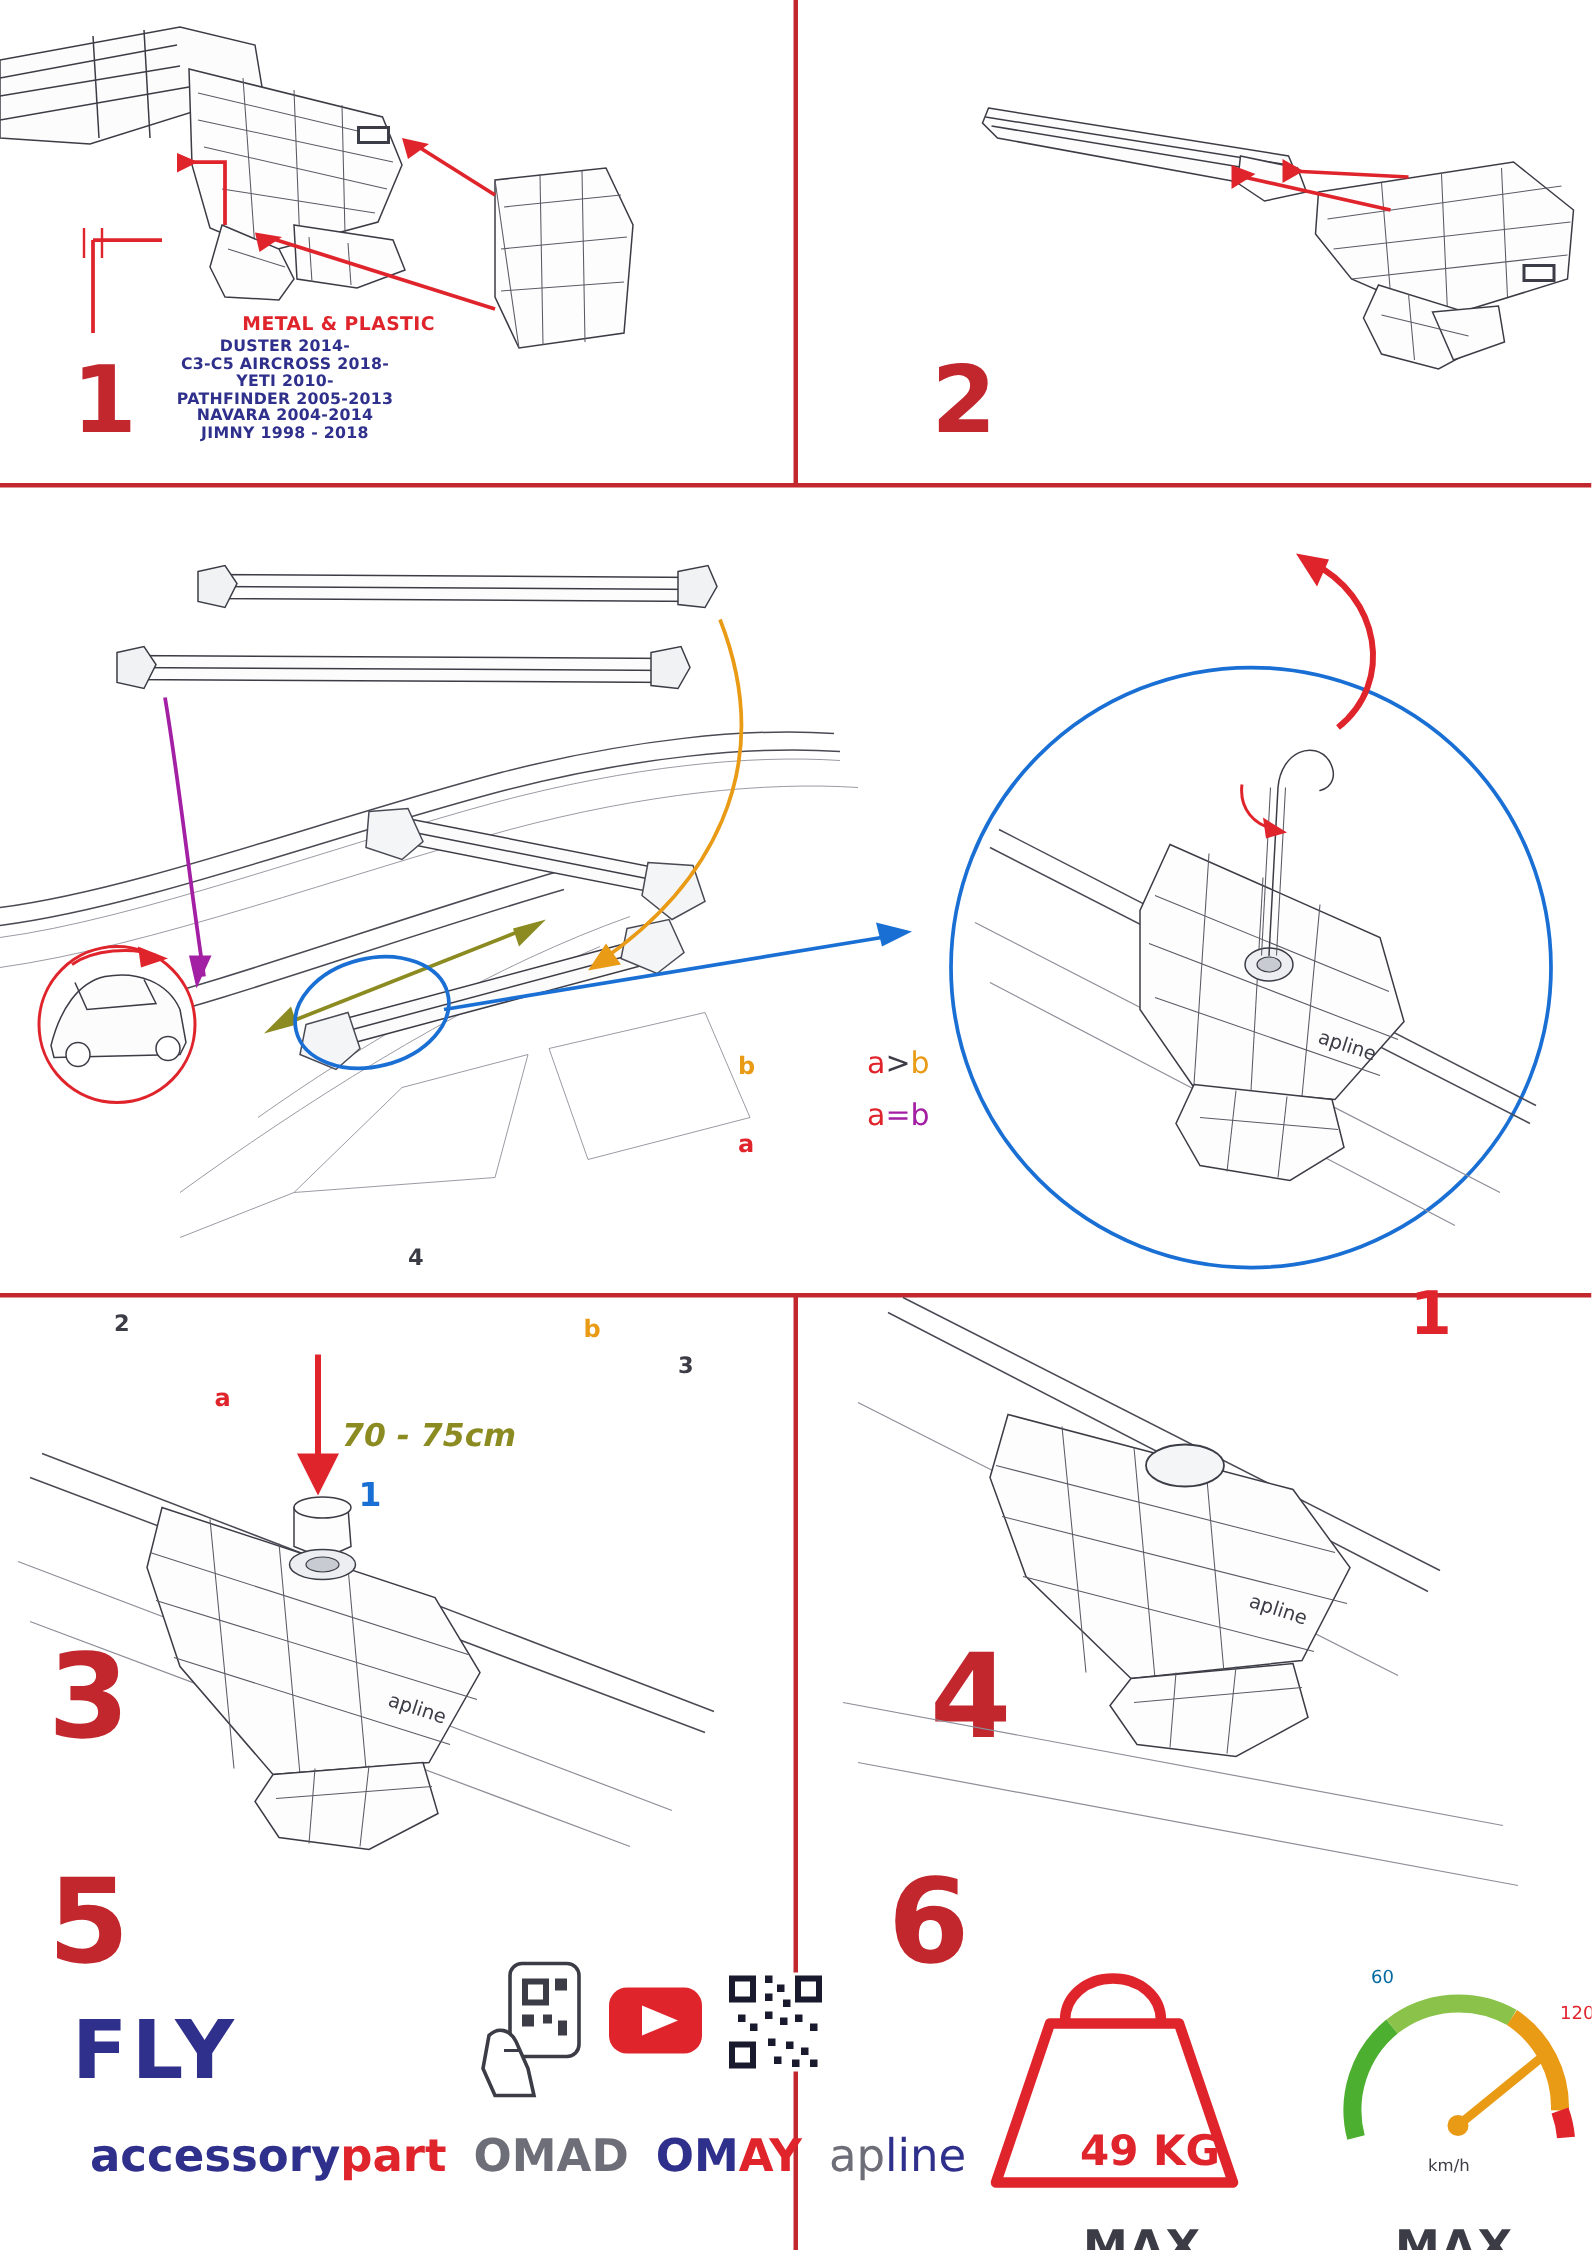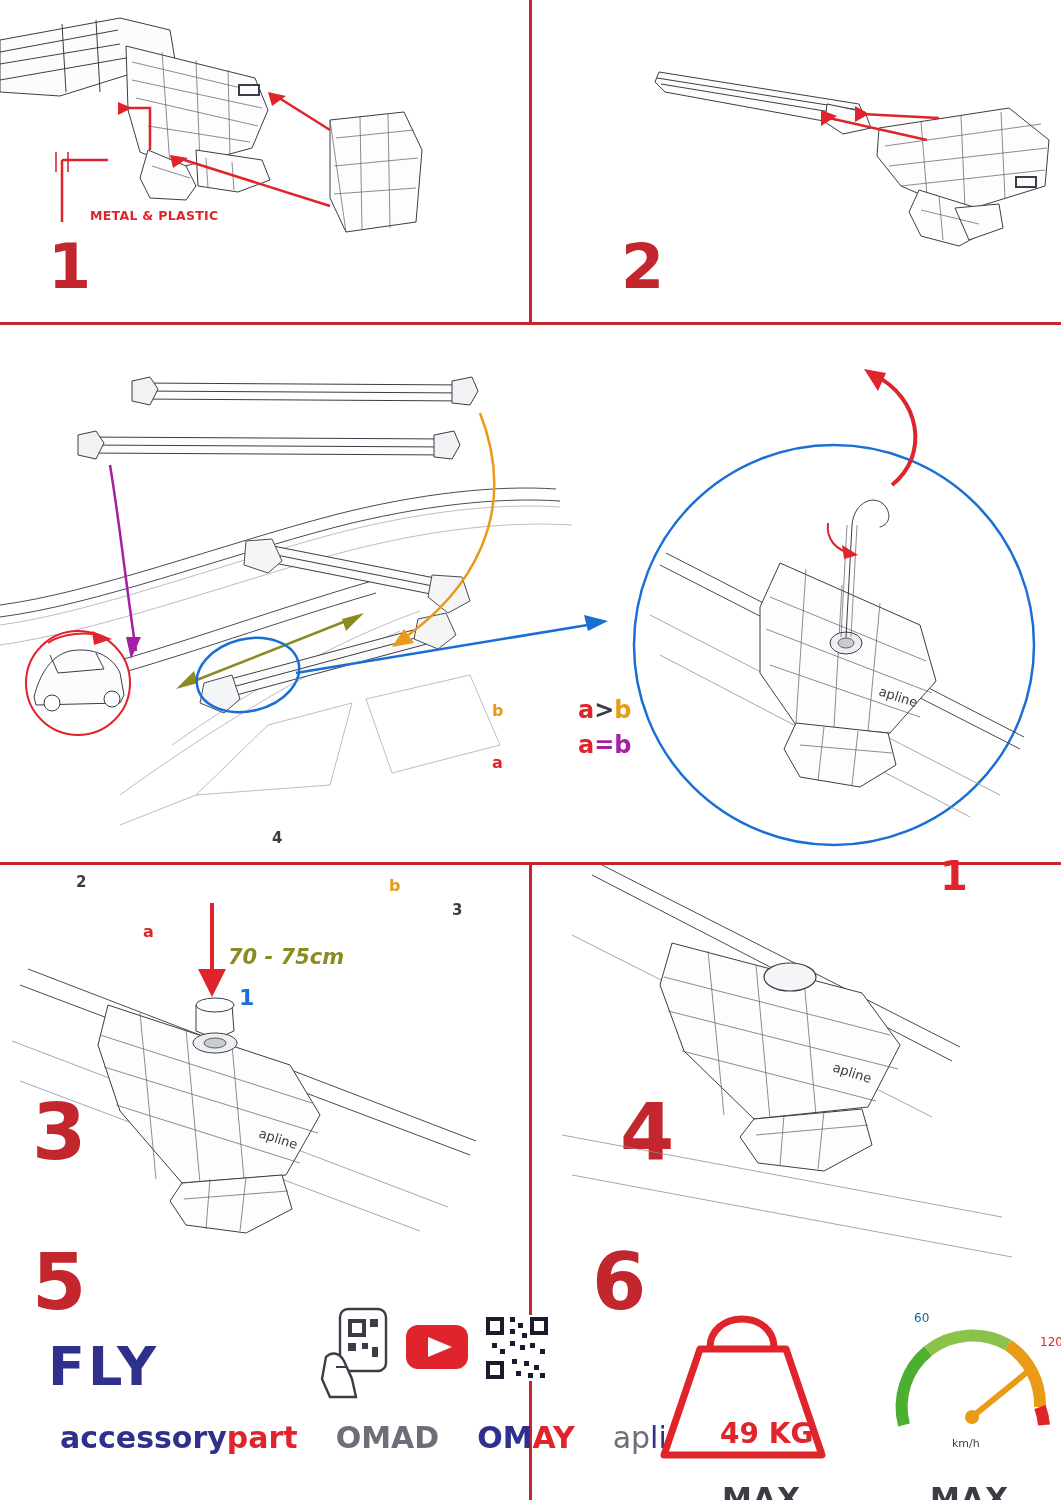--- a/index.html
+++ b/index.html
@@ -46,32 +46,32 @@
   .purplef{fill:#a31fa3;}
   .orange{fill:none;stroke:#e99b16;stroke-width:2.5;}
   .orangef{fill:#e99b16;}
   .olive{fill:none;stroke:#8b8b22;stroke-width:2.5;}
   .olivef{fill:#8b8b22;}
 
   
   .metal-title{
     position:absolute;
     color:#e0242c;font-weight:700;font-size:12.5px;
-    letter-spacing:0.3px;text-align:left;width:200px;
+    letter-spacing:0.3px;text-align:right;width:200px;
     font-family:"DejaVu Sans", sans-serif;
   }
   .carlist{
     position:absolute;width:200px;text-align:center;
     color:#2f2f8c;font-weight:700;font-size:10.5px;line-height:11.6px;
     font-family:"DejaVu Sans", sans-serif;
     letter-spacing:0.2px;
   }
 
   
-  .legend{position:absolute;font-family:"DejaVu Sans", sans-serif;font-weight:700;font-size:24px;}
+  .legend{position:absolute;font-family:"DejaVu Sans", sans-serif;font-weight:400;font-size:20px;}
   .legend .a{color:#e0242c;}
   .legend .gt{color:#3c3c46;}
   .legend .b{color:#e99b16;}
   .legend .eqb{color:#a31fa3;}
 
   .lbl{position:absolute;font-family:"DejaVu Sans", sans-serif;font-weight:700;font-size:16px;}
   .lbl.a{color:#e0242c;}
   .lbl.b{color:#e99b16;}
   .lbl.num{color:#3c3c46;font-size:15px;}
   .lbl.dim{color:#8b8b22;font-size:21px;font-style:italic;}
@@ -84,21 +84,21 @@
   .seq .b{color:#1a6fd4;}
 
   .bignum-red{position:absolute;color:#e0242c;font-family:"DejaVu Sans", sans-serif;font-weight:700;font-size:40px;}
 
   
   .fly{
     position:absolute;
     font-family:"DejaVu Sans", sans-serif;
     font-weight:700;font-size:54px;color:#2f2f8c;letter-spacing:3px;
   }
-  .brandrow{position:absolute;display:flex;gap:38px;}
+  .brandrow{position:absolute;display:flex;gap:18px;}
   .brand{font-family:"DejaVu Sans", sans-serif;font-weight:700;font-size:30px;}
   .brand .dark{color:#2f2f8c;}
   .brand .red{color:#e0242c;}
   .brand .grey{color:#6e6e78;}
   .brand.light{font-weight:400;}
 
   .maxlabel{
     position:absolute;font-family:"DejaVu Sans", sans-serif;font-weight:700;
     font-size:30px;color:#3c3c46;letter-spacing:1px;
   }
@@ -184,20 +184,28 @@
       <polygon class="redf" points="118,102 132,108 118,115"></polygon>
       <g class="red" style="stroke-width:1.6">
         <path d="M56 152 L56 172"></path>
         <path d="M68 152 L68 172"></path>
       </g>
     </svg>
 
     <div class="stepnum small" style="left:48px;top:236px;">1</div>
 
     <div class="metal-title" style="left:90px;top:208px;">METAL &amp; PLASTIC</div>
+    <div class="carlist" style="left:90px;top:226px;">
+      <div>DUSTER 2014-</div>
+      <div>C3-C5 AIRCROSS 2018-</div>
+      <div>YETI 2010-</div>
+      <div>PATHFINDER 2005-2013</div>
+      <div>NAVARA 2004-2014</div>
+      <div>JIMNY 1998 - 2018</div>
+    </div>
   </div>
 
   <div class="panel" style="left:529px;top:0;width:532px;height:322px;">
     <svg width="532" height="322" viewBox="0 0 532 322">
 
       <g class="ln">
         <path d="M130 72 L330 104 L336 118 L322 126 L136 92 L126 82 Z" fill="#fcfcfd"></path>
         <path d="M132 84 L326 116"></path>
         <path d="M128 78 L330 110"></path>
       </g>

